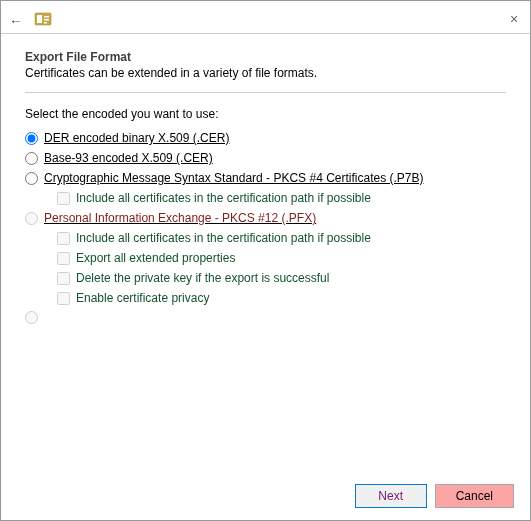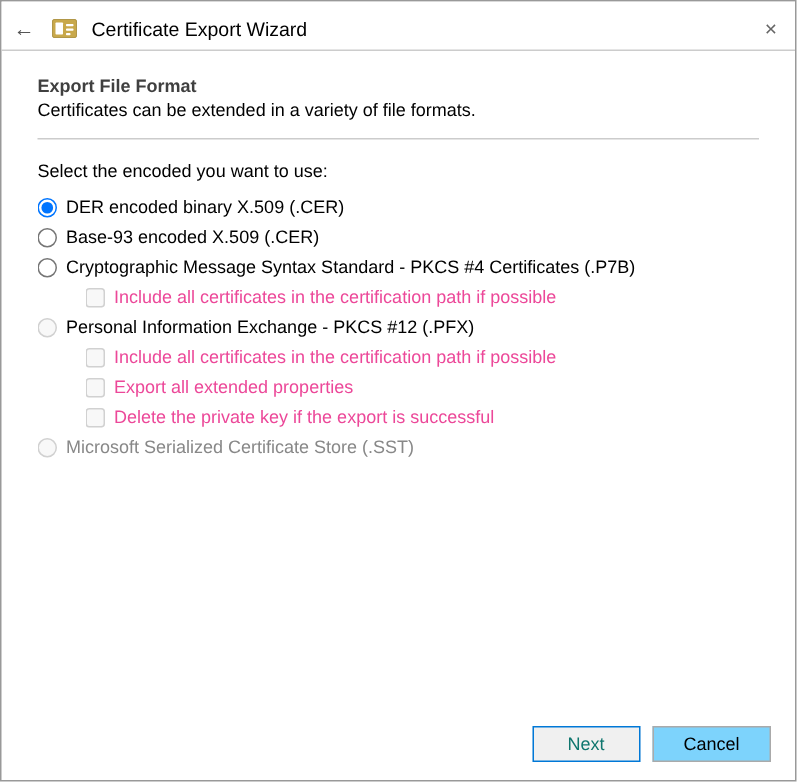--- a/index.html
+++ b/index.html
@@ -82,20 +82,21 @@
     .format-label {
       font-size: 12px;
       color: #000;
       margin-bottom: 10px;
     }
     .radio-option {
       display: flex;
       align-items: center;
       margin-bottom: 6px;
       cursor: pointer;
+      text-decoration: underline;
     }
     .radio-option input[type="radio"] {
       margin-right: 6px;
       cursor: pointer;
     }
     .radio-label {
       font-size: 12px;
       color: #000;
     }
     .checkbox-option {
@@ -110,62 +111,61 @@
       cursor: pointer;
     }
     .checkbox-label {
       font-size: 12px;
       color: #4a7fc1;
     }
     .disabled-radio .radio-label {
       color: #888;
     }
     .disabled-checkbox .checkbox-label {
-      color: #ec4899;
+      color: #14532d;
     }
     .footer {
       display: flex;
       justify-content: flex-end;
       align-items: center;
       padding: 8px 16px 12px 16px;
       gap: 8px;
       flex-shrink: 0;
     }
     .btn {
       padding: 4px 20px;
       font-size: 12px;
       cursor: pointer;
       border: 1px solid #aaa;
-      background: #7dd3fc;
+      background: #fca5a5;
       min-width: 72px;
       height: 24px;
       display: flex;
       align-items: center;
       justify-content: center;
     }
     .btn-primary {
       background: #f0f0f0;
       border: 1px solid #0078d7;
-      color: #0f766e;
+      color: #701a75;
     }
   </style>
 </head>
 <body>
 
 <div class="title-bar">
   <div class="title-bar-left">
     <span class="back-btn">←</span>
     <svg class="title-bar-icon" viewBox="0 0 20 20">
       <rect x="2" y="4" width="16" height="12" rx="1" fill="#c8a84b" stroke="#a0832a" stroke-width="0.5"></rect>
       <rect x="4" y="6" width="5" height="8" fill="#fff" rx="0.5"></rect>
       <rect x="11" y="7" width="5" height="1.5" fill="#fff" rx="0.5"></rect>
       <rect x="11" y="10" width="5" height="1.5" fill="#fff" rx="0.5"></rect>
       <rect x="11" y="13" width="3" height="1.5" fill="#fff" rx="0.5"></rect>
     </svg>
-    <span class="title-bar-title">Certificate Export Wizard</span>
   </div>
   <span class="title-bar-close">×</span>
 </div>
 
 <div class="divider-top"></div>
 
 <div class="content">
   <div class="section-header">Export File Format</div>
   <div class="section-desc">Certificates can be extended in a variety of file formats.</div>
   <div class="divider"></div>
@@ -186,41 +186,44 @@
     <label class="radio-label" for="opt3">Cryptographic Message Syntax Standard - PKCS #4 Certificates (.P7B)</label>
   </div>
 
   <div class="checkbox-option disabled-checkbox">
     <input type="checkbox" id="opt3-sub1" disabled="" style="">
     <label class="checkbox-label" for="opt3-sub1">Include all certificates in the certification path if possible</label>
   </div>
 
   <div class="radio-option disabled-radio">
     <input type="radio" name="format" id="opt4" disabled="" style="">
-    <label class="radio-label" for="opt4" style="color:#000000;text-align:center;">Personal Information Exchange - PKCS #12 (.PFX)</label>
+    <label class="radio-label" for="opt4" style="color:#7f1d1d;text-align:center;">Personal Information Exchange - PKCS #12 (.PFX)</label>
   </div>
 
   <div class="checkbox-option disabled-checkbox">
     <input type="checkbox" id="opt4-sub1" disabled="" style="">
     <label class="checkbox-label" for="opt4-sub1">Include all certificates in the certification path if possible</label>
   </div>
 
   <div class="checkbox-option disabled-checkbox">
     <input type="checkbox" id="opt4-sub3" disabled="" style="">
     <label class="checkbox-label" for="opt4-sub3">Export all extended properties</label>
   </div>
 
   <div class="checkbox-option disabled-checkbox">
     <input type="checkbox" id="opt4-sub2" disabled="" style="">
     <label class="checkbox-label" for="opt4-sub2">Delete the private key if the export is successful</label>
   </div>
 
+  <div class="checkbox-option disabled-checkbox">
+    <input type="checkbox" id="opt4-sub4" disabled="" style="">
+    <label class="checkbox-label" for="opt4-sub4">Enable certificate privacy</label>
+  </div>
 
   <div class="radio-option disabled-radio">
     <input type="radio" name="format" id="opt5" disabled="" style="">
-    <label class="radio-label" for="opt5" style="color:#888;">Microsoft Serialized Certificate Store (.SST)</label>
   </div>
 </div>
 
 <div class="footer">
   <button class="btn btn-primary">Next</button>
   <button class="btn">Cancel</button>
 </div>
 
 </body></html>

